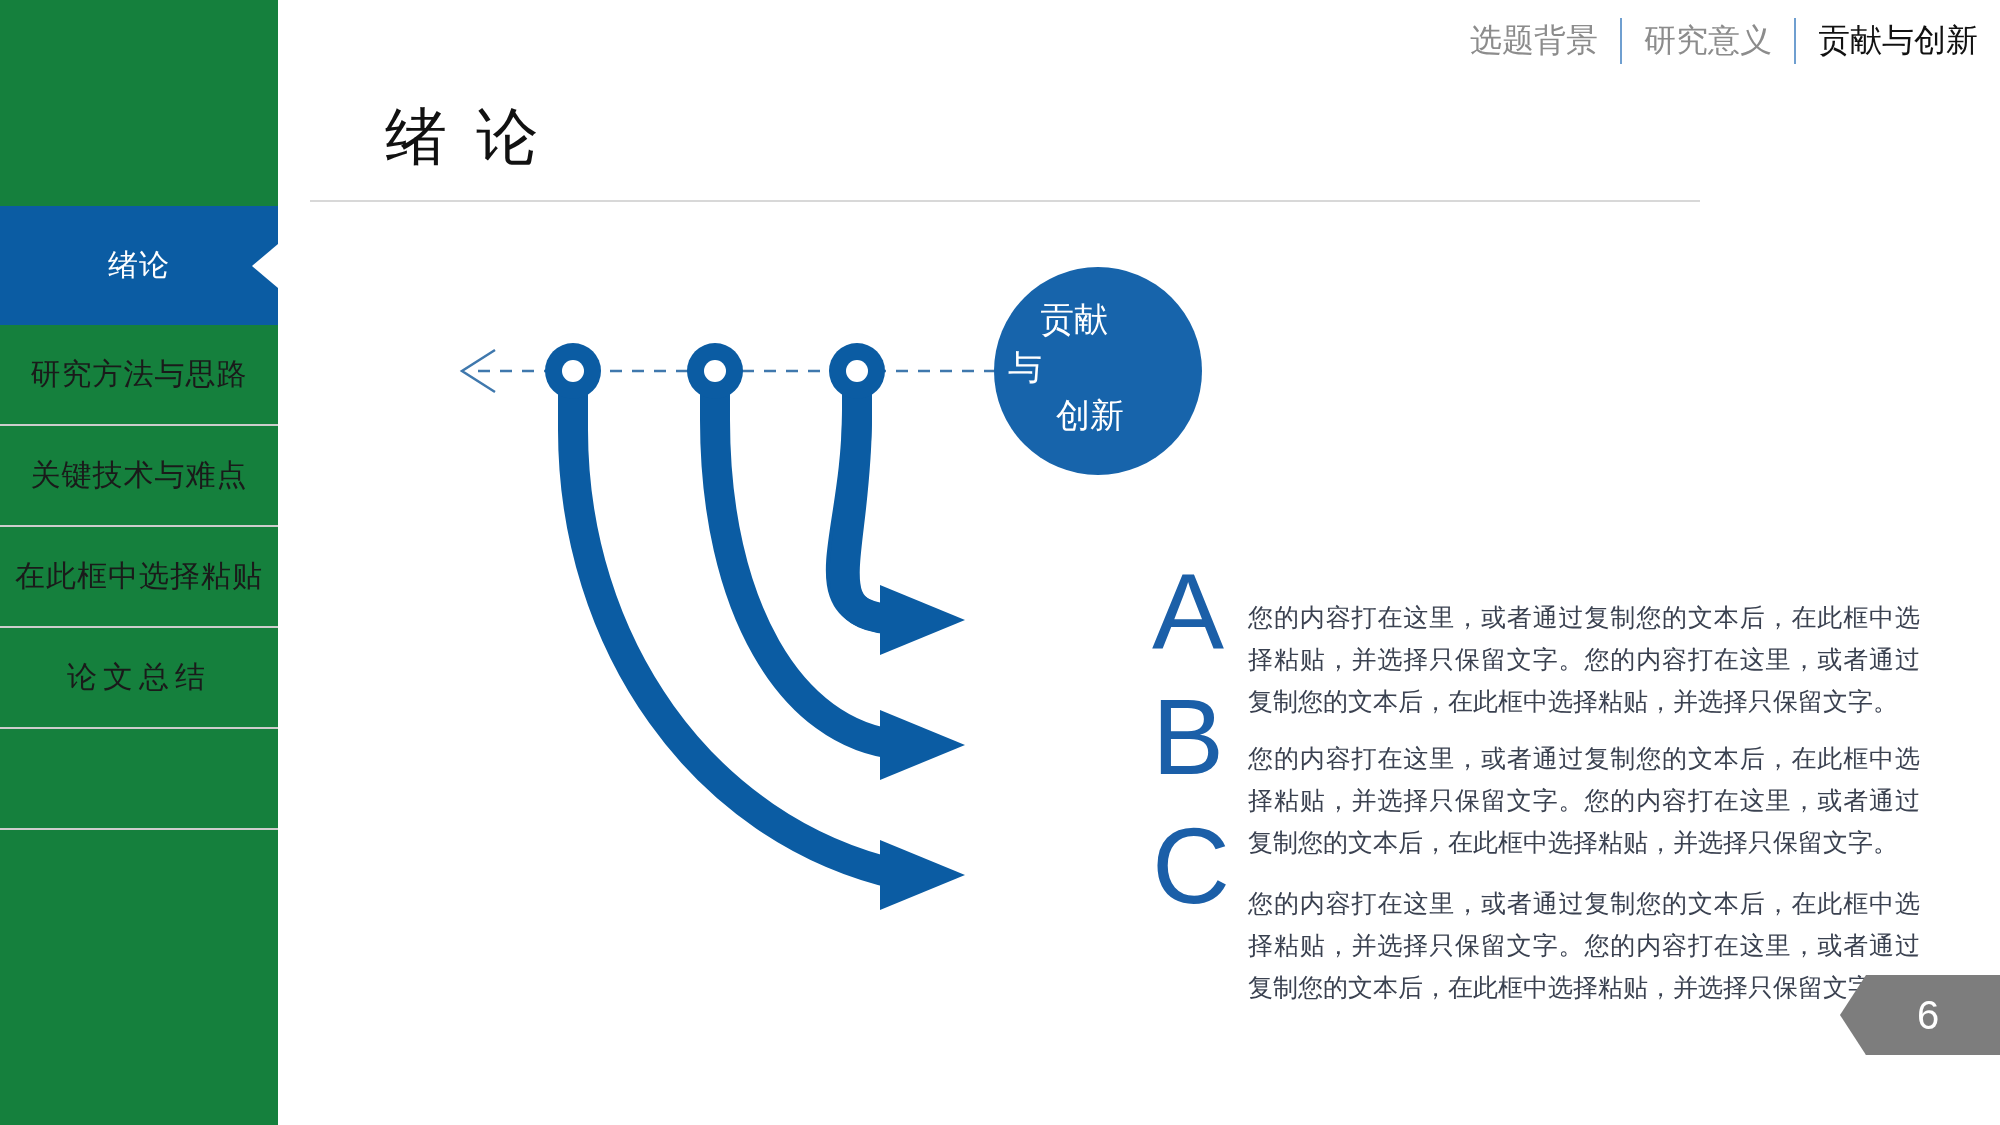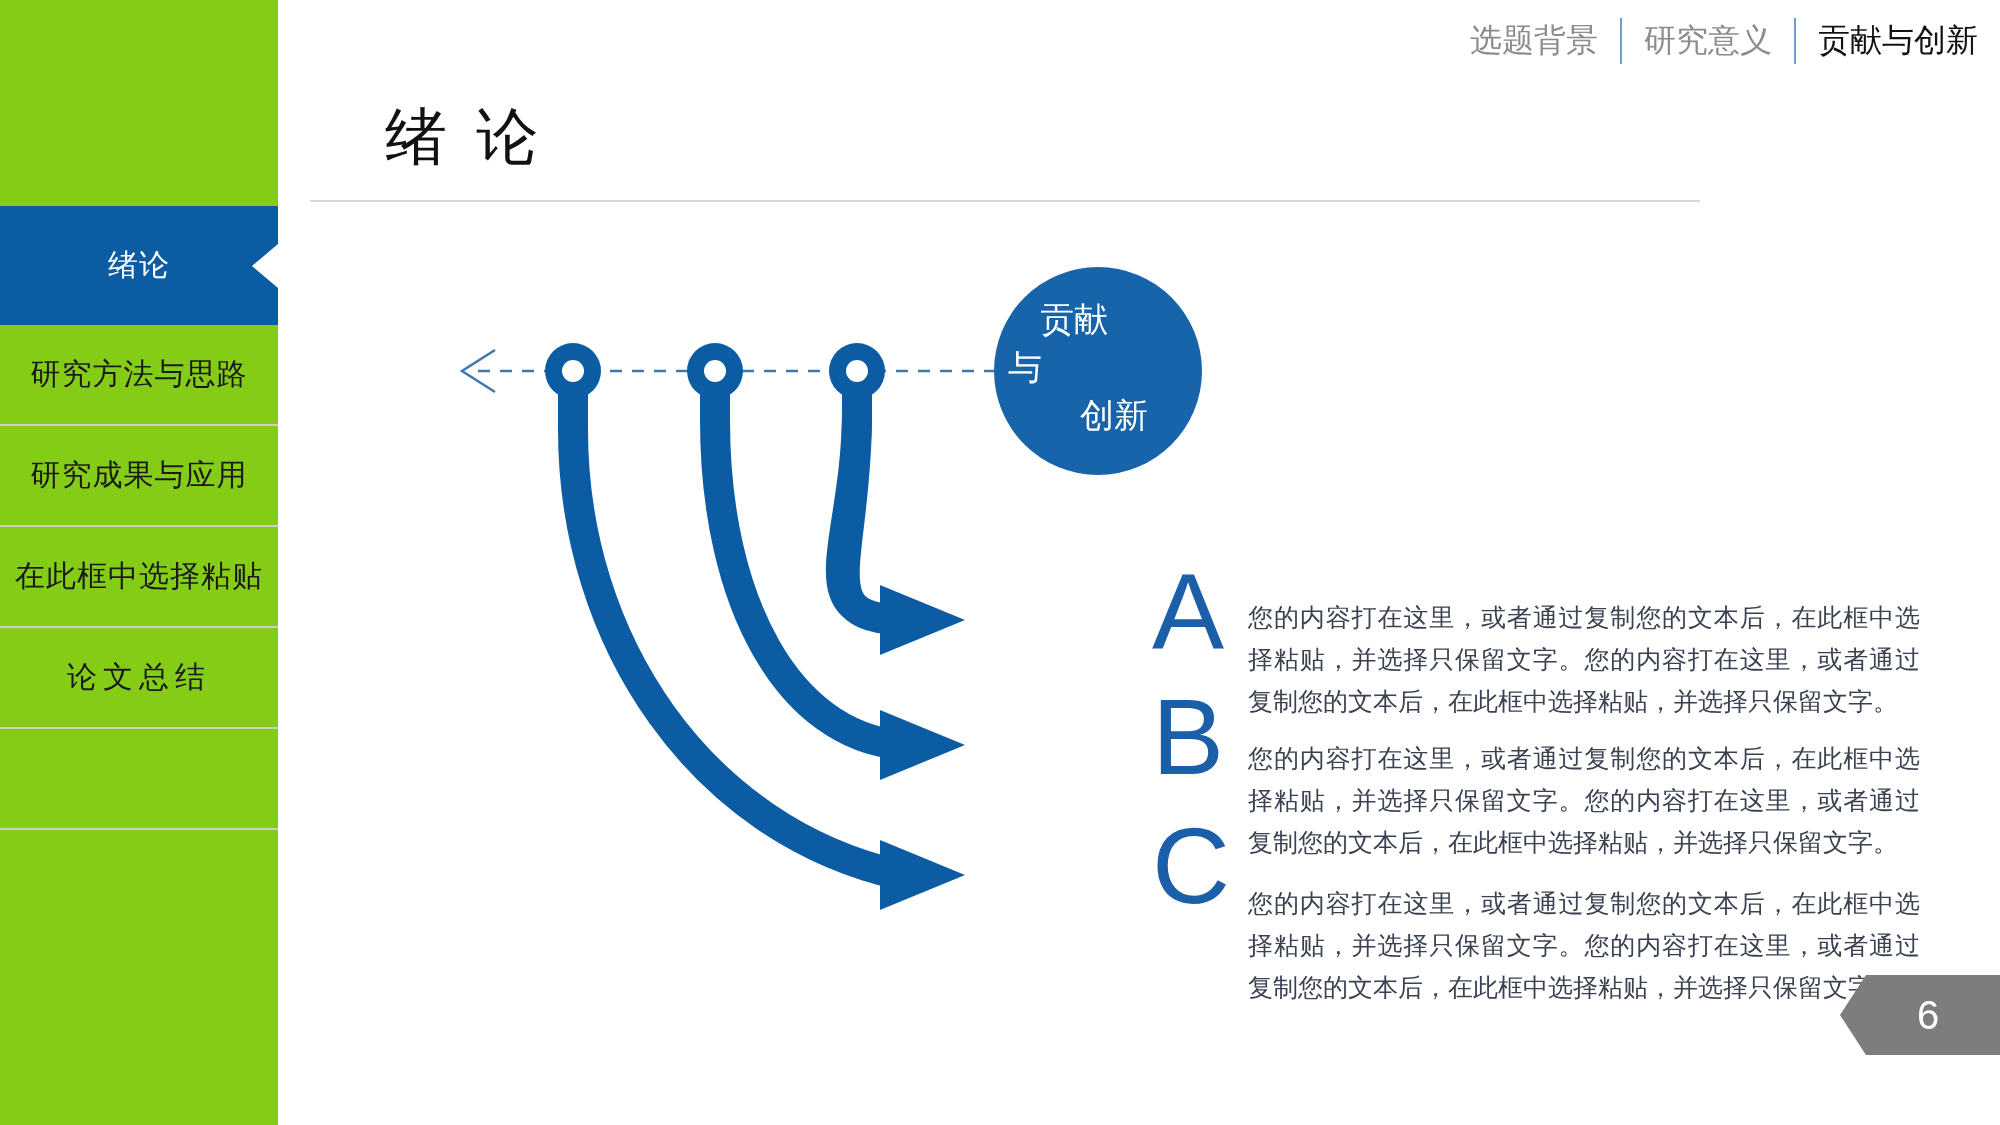--- a/index.html
+++ b/index.html
@@ -6,21 +6,21 @@
   body{
     width:2000px;height:1125px;
     background:#ffffff;
     font-family:"Liberation Sans","DejaVu Sans",sans-serif;
     overflow:hidden;
     position:relative;
   }
   
   #sidebar{
     position:absolute;left:0;top:0;width:278px;height:1125px;
-    background:#84cc16;
+    background:#15803d;
   }
   .nav-item{
     position:absolute;left:0;width:278px;
     display:flex;align-items:center;justify-content:center;
     font-size:30px;color:#1a1a1a;letter-spacing:1px;
     box-sizing:border-box;
     border-bottom:2px solid #cdcdcd;
   }
   .nav-item.active{
     background:#0b5ca3;color:#ffffff;border-bottom:none;
@@ -94,21 +94,21 @@
 
 <div id="sidebar">
   <div class="nav-item active" style="top:206px;height:119px;">
     <span>绪论</span>
     <span class="nav-arrow"></span>
   </div>
   <div class="nav-item" style="top:325px;height:101px;">
     <span>研究方法与思路</span>
   </div>
   <div class="nav-item" style="top:426px;height:101px;">
-    <span>研究成果与应用</span>
+    <span>关键技术与难点</span>
   </div>
   <div class="nav-item" style="top:527px;height:101px;">
     <span>在此框中选择粘贴</span>
   </div>
   <div class="nav-item" style="top:628px;height:101px;letter-spacing:6px;">
     <span>论文总结</span>
   </div>
   <div class="nav-item spacer" style="top:729px;height:101px;"></div>
 </div>
 
@@ -152,21 +152,21 @@
     <circle cx="857" cy="371" r="11" fill="#ffffff"></circle>
   </g>
 
   <circle cx="1098" cy="371" r="104" fill="#1764ab"></circle>
 </svg>
 
 <div style="position:absolute;left:994px;top:267px;width:208px;height:208px;
             color:#ffffff;font-size:34px;line-height:48px;pointer-events:none;">
   <div style="position:absolute;left:46px;top:28px;">贡献</div>
   <div style="position:absolute;left:14px;top:76px;">与</div>
-  <div style="position:absolute;left:62px;top:124px;margin-left:24px;">创新</div>
+  <div style="position:absolute;left:62px;top:124px;">创新</div>
 </div>
 
 <div class="big-letter" style="left:1152px;top:558px;">A</div>
 <div class="big-letter" style="left:1152px;top:683px;">B</div>
 <div class="big-letter" style="left:1152px;top:812px;">C</div>
 
 <div class="body-text" style="top:551px;">您的内容打在这里，或者通过复制您的文本后，在此框中选择粘贴，并选择只保留文字。您的内容打在这里，或者通过复制您的文本后，在此框中选择粘贴，并选择只保留文字。</div>
 <div class="body-text" style="top:692px;">您的内容打在这里，或者通过复制您的文本后，在此框中选择粘贴，并选择只保留文字。您的内容打在这里，或者通过复制您的文本后，在此框中选择粘贴，并选择只保留文字。</div>
 <div class="body-text" style="top:837px;">您的内容打在这里，或者通过复制您的文本后，在此框中选择粘贴，并选择只保留文字。您的内容打在这里，或者通过复制您的文本后，在此框中选择粘贴，并选择只保留文字。</div>
 

